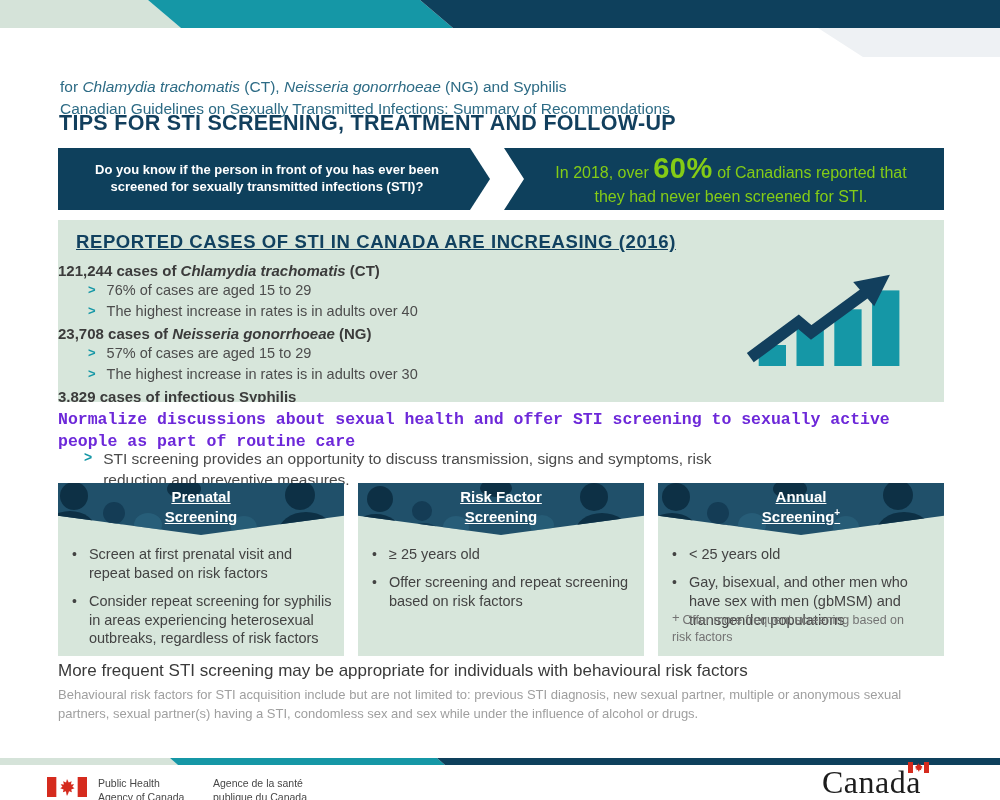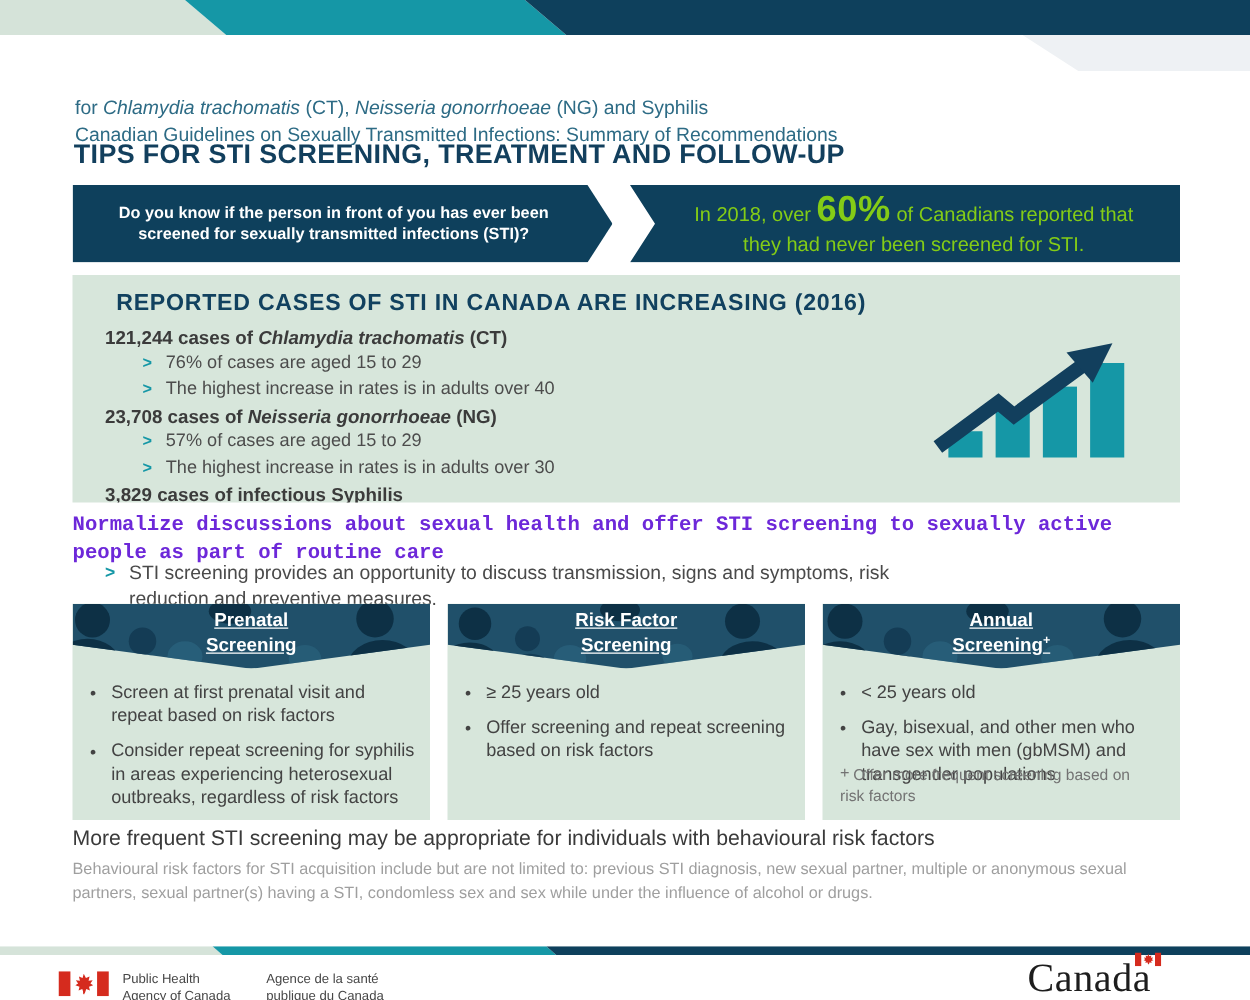--- a/index.html
+++ b/index.html
@@ -25,23 +25,23 @@
   .q-left .q-text{width:350px;margin-right:14px;text-align:center;color:#fff;font-weight:bold;
         font-size:13px;line-height:1.28;}
   .q-right{position:absolute;left:504px;top:148px;width:440px;height:62px;background:#0e405c;
         clip-path:polygon(0 0,100% 0,100% 100%,0 100%,20px 50%);
         display:flex;align-items:center;justify-content:center;}
   .q-right .s-text{width:380px;margin-left:14px;text-align:center;color:#84cc16;font-size:16px;line-height:1.3;}
   .q-right .big{font-size:29px;font-weight:bold;letter-spacing:0.5px;}
 
   
   .panel{position:absolute;left:58px;top:220px;width:886px;height:182px;background:#d7e6db;overflow:hidden;}
-  .panel h2{margin:0;padding:11px 0 5px 35px;font-size:18.5px;font-weight:bold;color:#11415f;
-        letter-spacing:0.6px;}
-  .groups{padding-left:26px;position:relative;z-index:1;}
+  .panel h2{margin:0;padding:11px 0 5px 18px;font-size:18.5px;font-weight:bold;color:#11415f;
+        letter-spacing:0.6px;text-decoration:underline;}
+  .groups{position:relative;z-index:1;}
   .g-head{font-size:15px;font-weight:bold;color:#3b3b3b;margin-top:3px;line-height:19px;}
   .g-head .sp{font-style:italic;}
   .b-row{display:flex;gap:11px;margin-left:30px;line-height:20.5px;font-size:14.5px;color:#4c4c4c;}
   .b-row .chev{color:#1597a6;font-weight:bold;font-size:13px;}
   .trend{position:absolute;right:32px;top:40px;width:168px;height:128px;z-index:0;}
 
   
   .norm-head{position:absolute;left:58px;top:409px;width:884px;font-size:16.5px;font-weight:bold;
         color:#6d28d9;line-height:1.33;font-family:Liberation Mono, monospace;}
   .norm-bullet{position:absolute;left:84px;top:448px;width:680px;display:flex;gap:11px;

